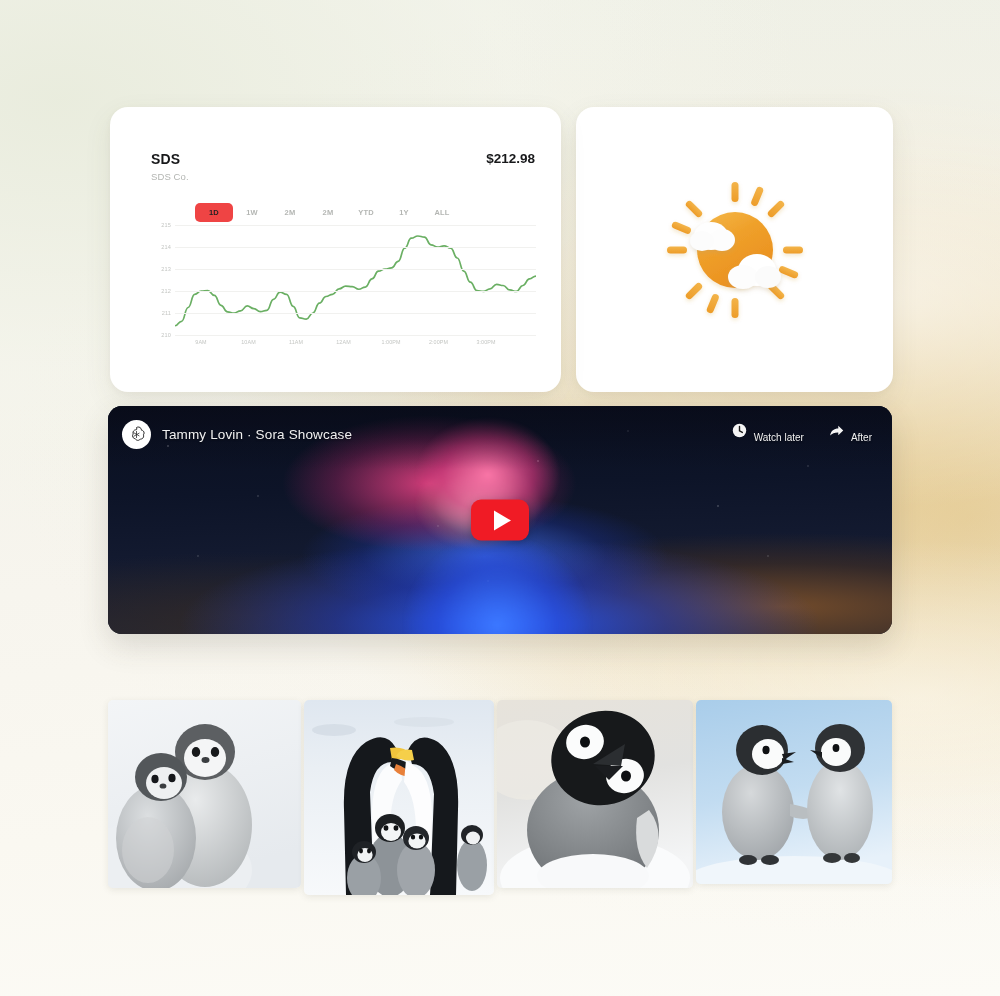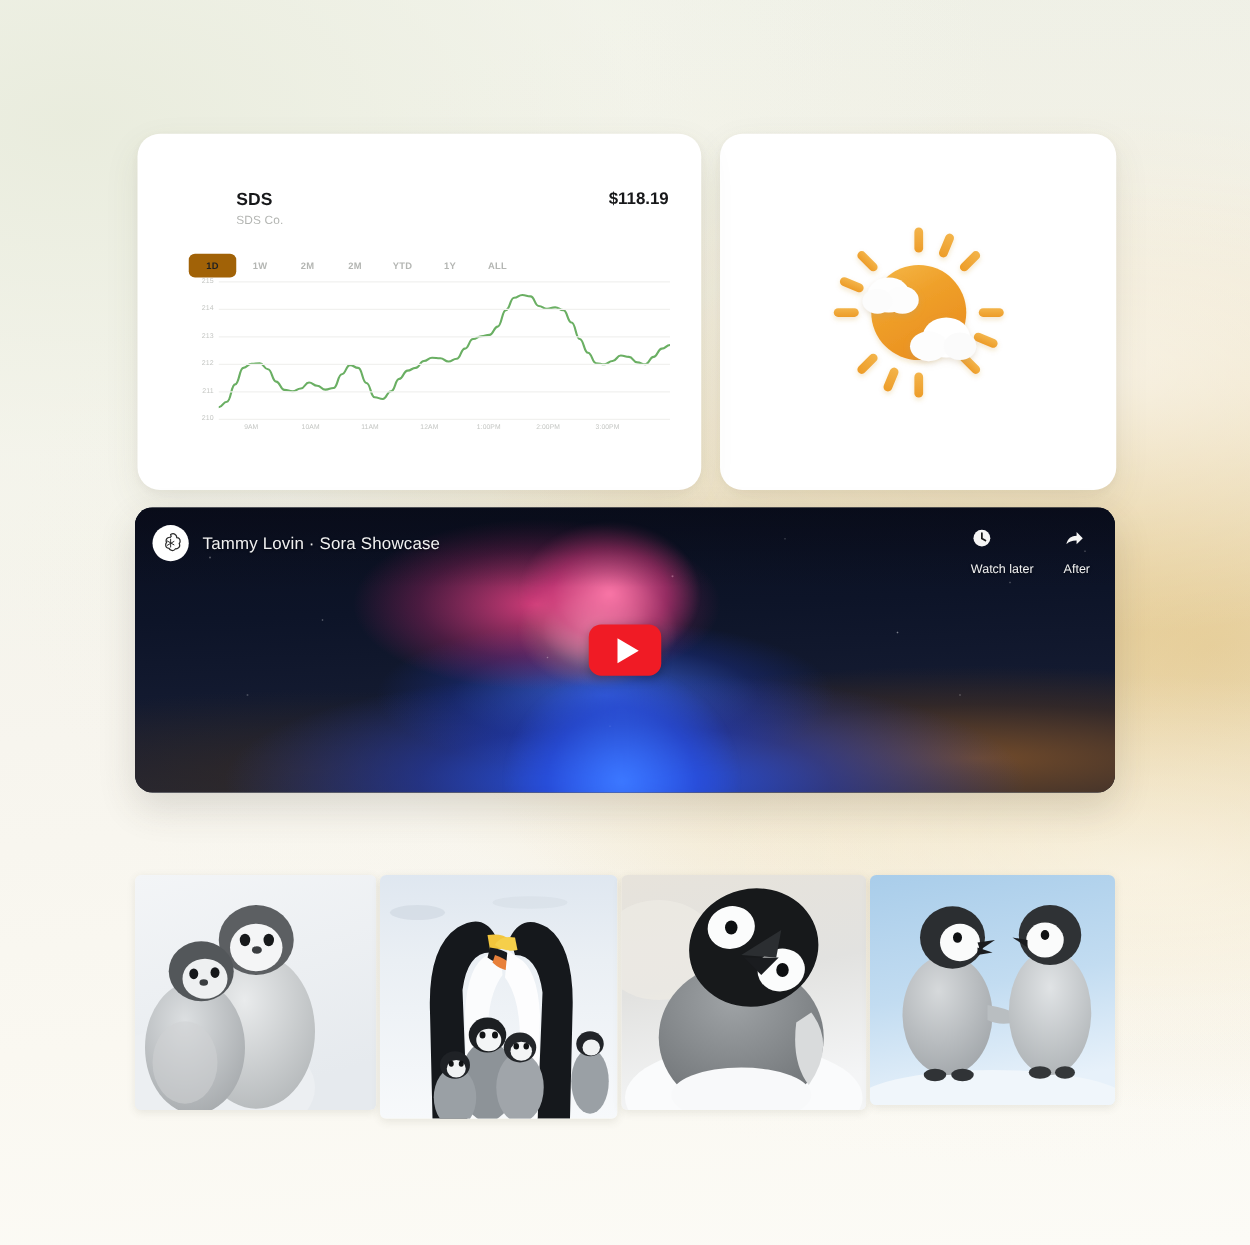--- a/index.html
+++ b/index.html
@@ -61,21 +61,20 @@
     width: 451px;
     height: 285px;
     padding: 44px 26px 18px 41px;
     position: relative;
   }
 
   .stock-head {
     display: flex;
     justify-content: space-between;
     align-items: flex-start;
-    margin-left: 38px;
   }
   .ticker {
     font-size: 14px;
     font-weight: bold;
     color: #17181a;
     letter-spacing: 0.1px;
   }
   .company {
     font-size: 9.5px;
     color: #b3b5b2;
@@ -130,22 +129,23 @@
     font-weight: bold;
     color: #b4b6b3;
     width: 38px;
     text-align: center;
     padding: 5px 0;
     border-radius: 5px;
     letter-spacing: 0.2px;
     cursor: pointer;
   }
   .range-pill.active {
-    background: #a16207;
+    background: #ef4444;
     color: #1f2022;
+    margin-left: 44px;
   }
 
   
   .chart-wrap {
     position: absolute;
     left: 41px;
     top: 118px;
     width: 385px;
     height: 132px;
   }
@@ -271,22 +271,22 @@
   }
   .video-title {
     color: #f1f1f1;
     font-size: 13.5px;
     letter-spacing: 0.15px;
     text-shadow: 0 1px 2px rgba(0,0,0,0.45);
   }
   .vid-actions { display: flex; gap: 24px; padding-top: 2px; }
   .vid-action {
     display: flex;
-    flex-direction: column;
-    align-items: flex-start;
+    flex-direction: row;
+    align-items: flex-end;
     gap: 6px;
     cursor: pointer;
   }
   .vid-action-label {
     color: #f1f1f1;
     font-size: 10px;
     text-shadow: 0 1px 2px rgba(0,0,0,0.5);
   }
   .play-btn {
     position: absolute;
@@ -338,21 +338,21 @@
 
   <div class="top-row">
 
     <div class="card stock-card">
 
       <div class="stock-head">
         <div>
           <div class="ticker">SDS</div>
           <div class="company">SDS Co.</div>
         </div>
-        <div class="price">$118.19</div>
+        <div class="price">$212.98</div>
       </div>
 
 
       <div class="ranges">
         <div class="range-pill active">1D</div>
         <div class="range-pill">1W</div>
         <div class="range-pill">2M</div>
         <div class="range-pill">2M</div>
         <div class="range-pill">YTD</div>
         <div class="range-pill">1Y</div>

